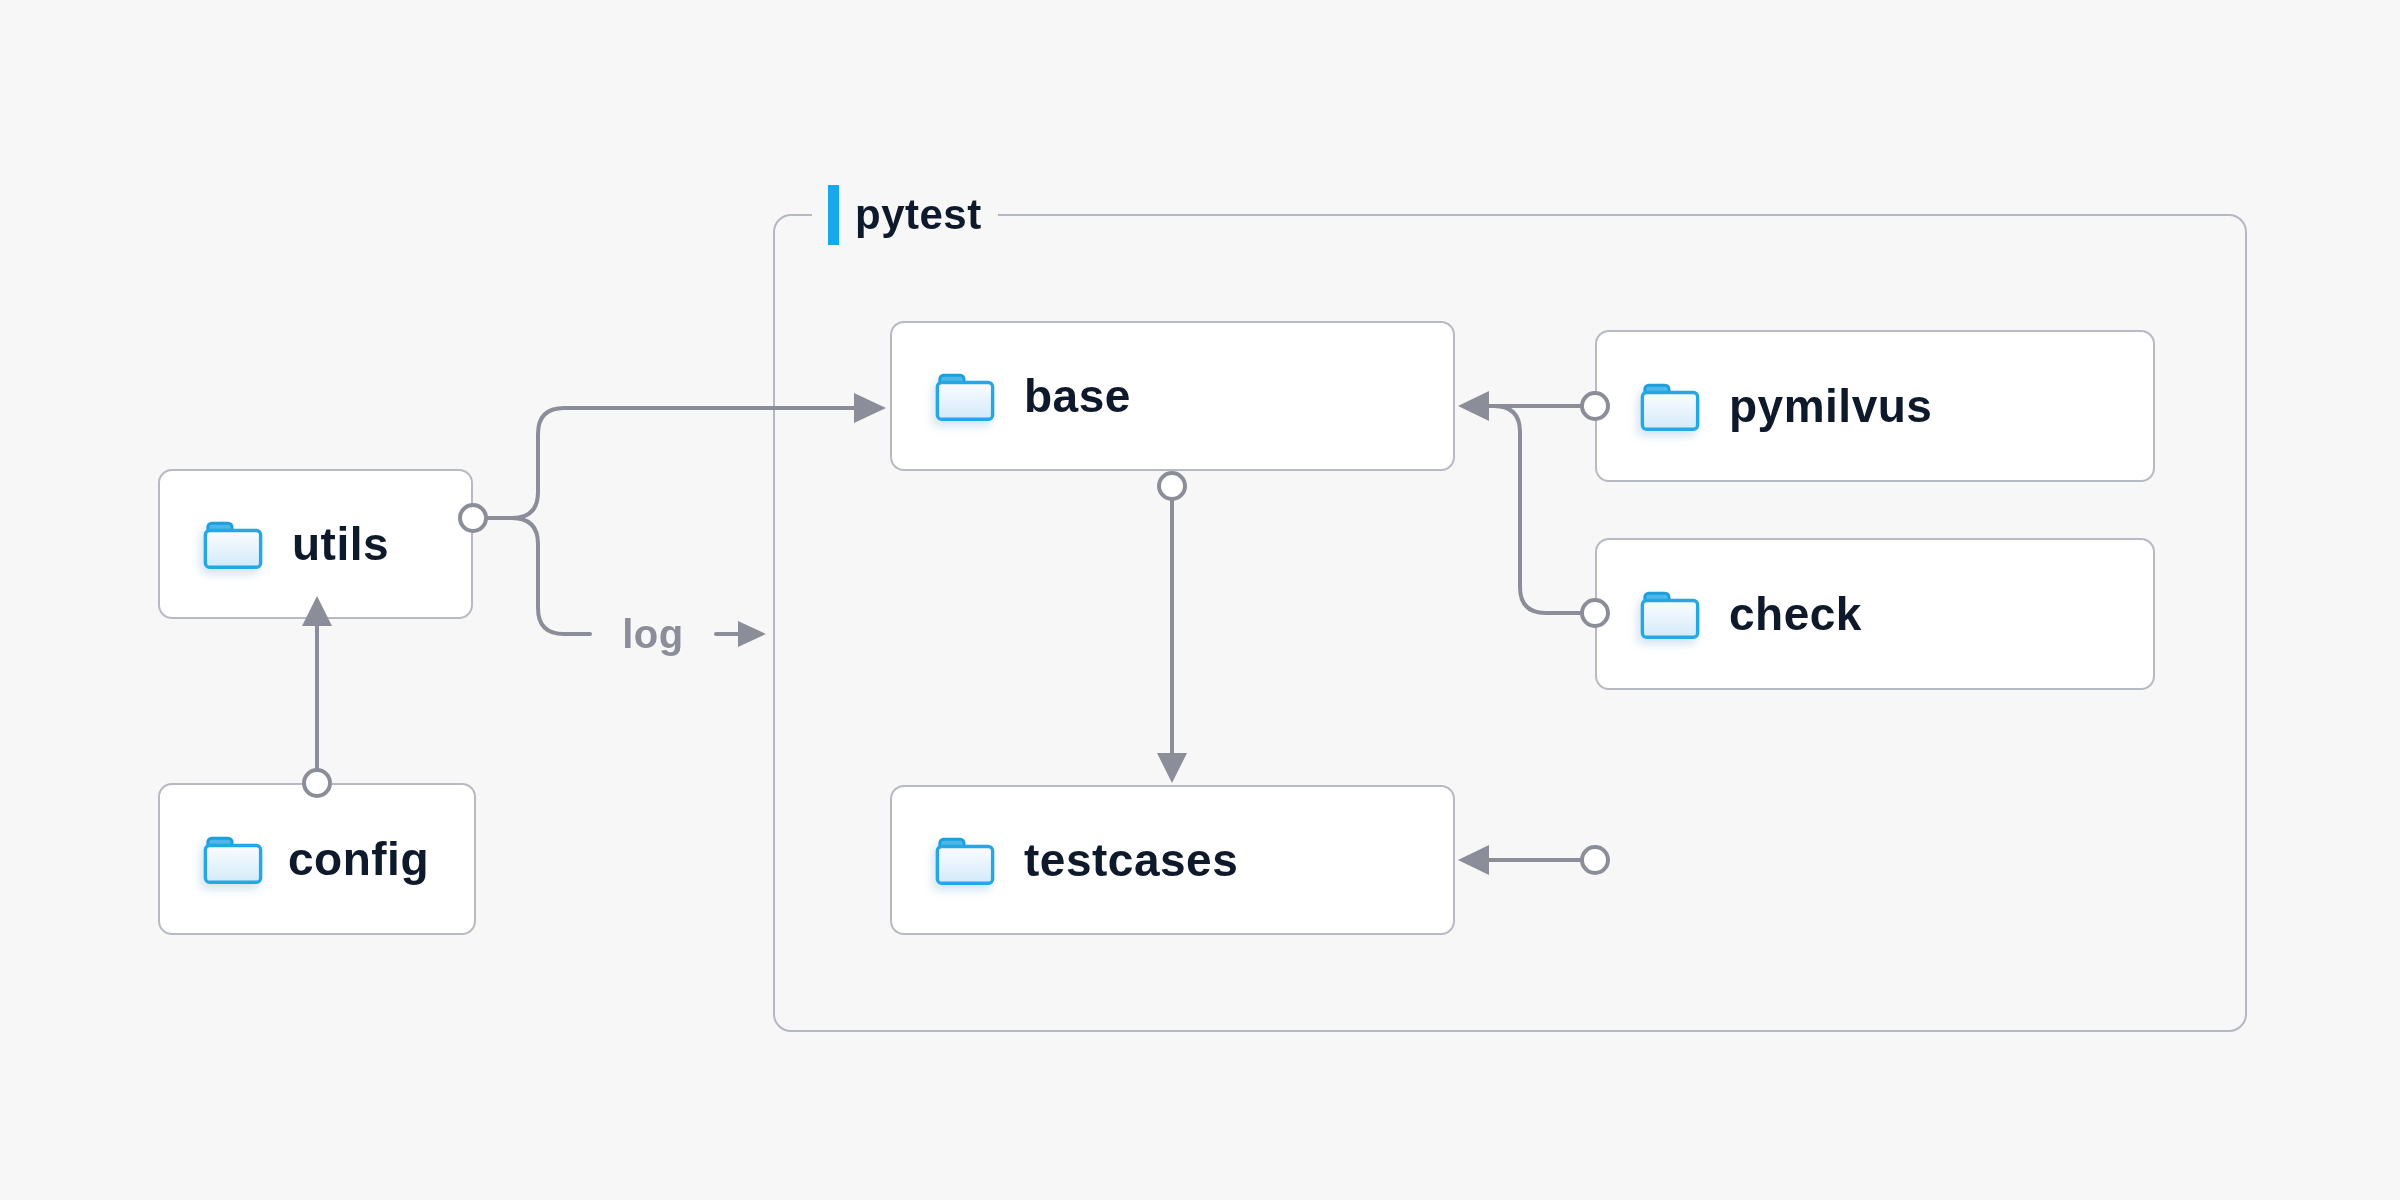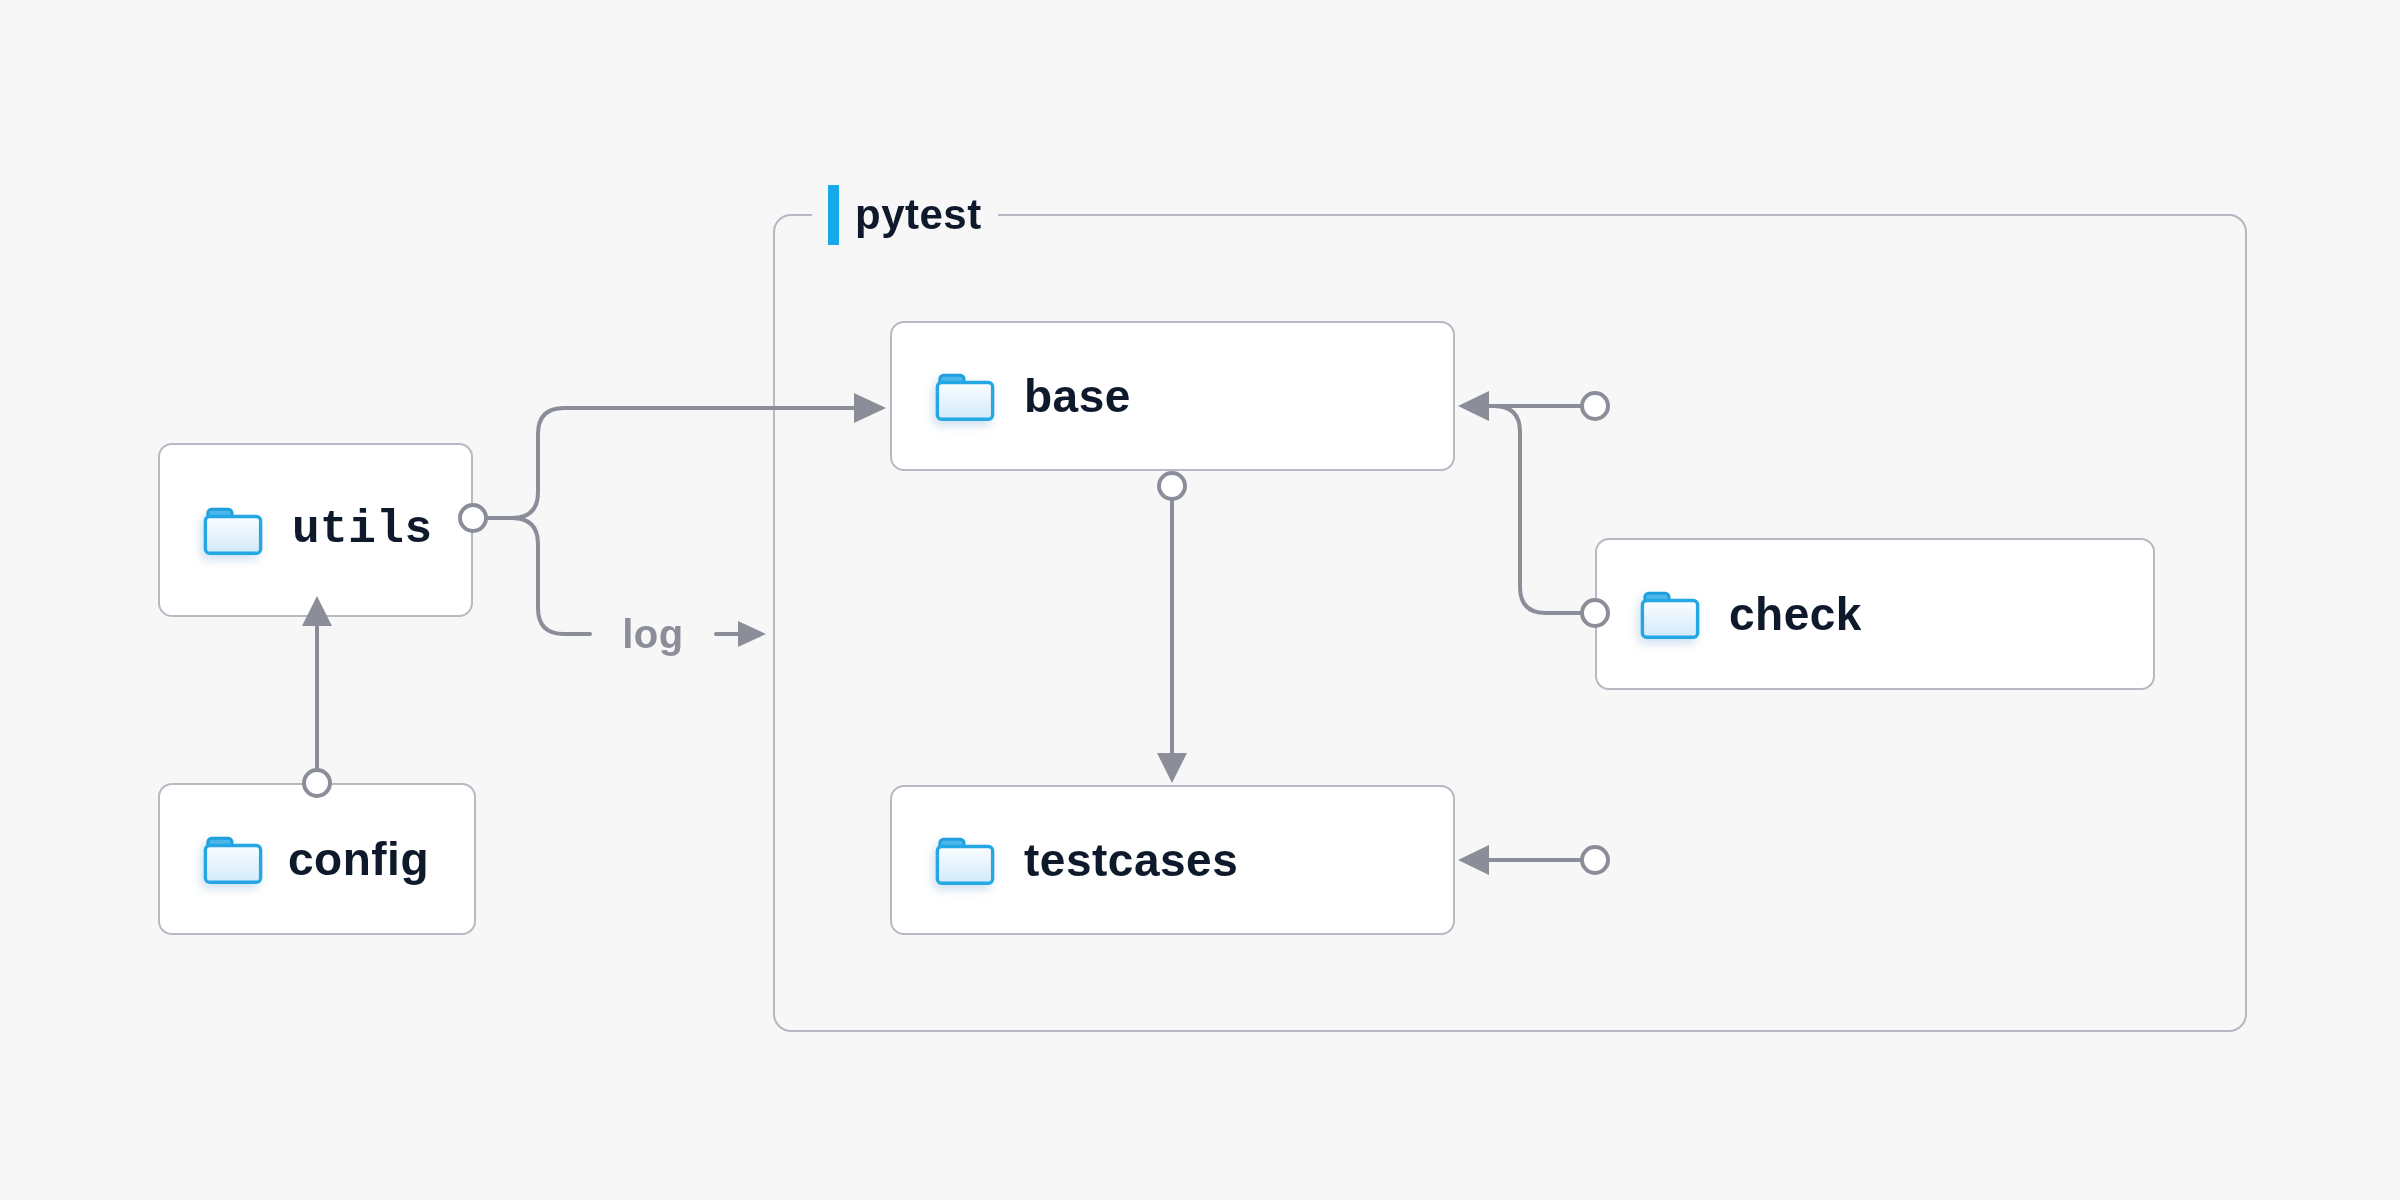--- a/index.html
+++ b/index.html
@@ -44,21 +44,21 @@
     padding-left:42px;gap:28px;
     box-sizing:border-box;
   }
   .node-label{
     font-size:46px;font-weight:700;color:#0e1a2b;letter-spacing:.5px;
   }
   .folder{
     width:62px;height:54px;flex:0 0 auto;
     filter:drop-shadow(-3px 5px 5px rgba(90,150,200,.28));
   }
-  .node-utils    {left:158px; top:443px; width:315px; height:174px;font-family:Liberation Mono, monospace;}
+  .node-utils    {left:158px; top:469px; width:315px; height:150px;}
   .node-config   {left:158px; top:783px; width:318px; height:152px;gap:24px;}
   .node-base     {left:890px; top:321px; width:565px; height:150px;}
   .node-pymilvus {left:1595px;top:330px; width:560px; height:152px;}
   .node-check    {left:1595px;top:538px; width:560px; height:152px;}
   .node-testcases{left:890px; top:785px; width:565px; height:150px;}
   .node-common   {left:1595px;top:785px; width:560px; height:150px;}
   
   .connectors{
     position:absolute;left:0;top:0;width:2400px;height:1200px;
     pointer-events:none;
@@ -109,20 +109,26 @@
         <use href="#folder-sym"></use>
       </svg>
     <span class="node-label">config</span>
   </div>
   <div class="node node-base">
     <svg class="folder">
         <use href="#folder-sym"></use>
       </svg>
     <span class="node-label">base</span>
   </div>
+  <div class="node node-pymilvus">
+    <svg class="folder">
+        <use href="#folder-sym"></use>
+      </svg>
+    <span class="node-label">pymilvus</span>
+  </div>
   <div class="node node-check">
     <svg class="folder">
         <use href="#folder-sym"></use>
       </svg>
     <span class="node-label">check</span>
   </div>
   <div class="node node-testcases">
     <svg class="folder">
         <use href="#folder-sym"></use>
       </svg>

